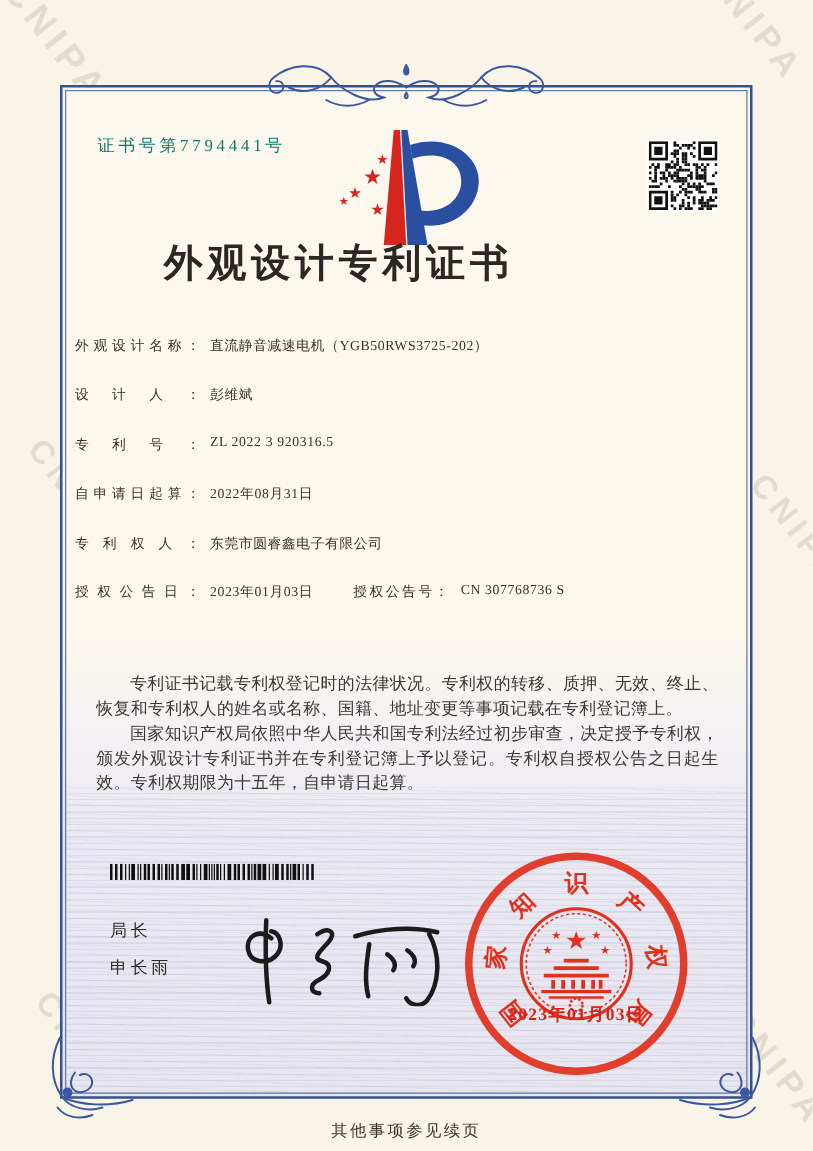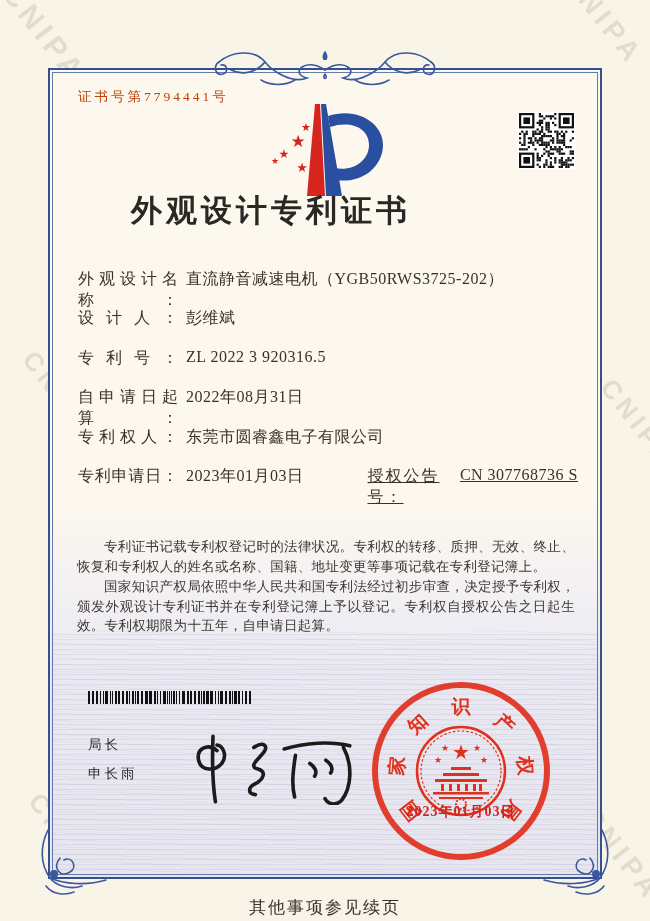--- a/index.html
+++ b/index.html
@@ -12,52 +12,52 @@
   #frame{position:absolute;left:48px;top:68px;width:554px;height:811px;
          border:2px solid #33508f;
          background:linear-gradient(180deg,#fcf8ee 0%,#fcf8ee 54%,#f3f1f3 64%,#eae9f1 74%,#e7e6ef 100%);
          box-sizing:border-box;}
   #frame-inner{position:absolute;inset:2px;border:1px solid rgba(51,80,143,0.75);}
   #guilloche{position:absolute;left:2px;right:2px;top:560px;bottom:2px;
          background:repeating-linear-gradient(0deg,rgba(130,132,185,0.14) 0 1px,transparent 1px 5px),
                     repeating-linear-gradient(2deg,rgba(130,132,185,0.08) 0 1px,transparent 1px 7px);}
   .flourish{position:absolute;pointer-events:none;}
   
-  #cert-no{position:absolute;left:78px;top:88px;font-size:13.5px;color:#c2410c;letter-spacing:3px;}
+  #cert-no{position:absolute;left:78px;top:108px;font-size:13.5px;color:#0f766e;letter-spacing:3px;}
   #logo{position:absolute;left:262px;top:100px;}
   #qr{position:absolute;left:518px;top:112px;background:#fff;padding:1px;}
   #title{position:absolute;left:0;top:190px;width:542px;text-align:center;
          font-size:31px;font-weight:700;color:#2b2724;letter-spacing:4px;}
   
-  #fields{position:absolute;left:78px;top:269px;width:500px;font-size:16px;color:#38322d;}
+  #fields{position:absolute;left:60px;top:269px;width:500px;font-size:11px;color:#38322d;}
   .frow{height:39.4px;display:flex;align-items:flex-start;}
   .flabel{display:inline-block;width:100px;text-align:justify;text-align-last:justify;flex:none;}
   .fvalue{margin-left:8px;letter-spacing:0.5px;white-space:nowrap;}
-  .grant-no{margin-left:64px;display:flex;text-decoration:underline;}
+  .grant-no{margin-left:32px;display:flex;}
   
   #paras{position:absolute;left:77px;top:537px;width:498px;font-size:13.5px;line-height:19.6px;
          color:#3c3733;text-align:justify;}
   #paras p{margin:0 0 1px 0;text-indent:2em;letter-spacing:0.3px;}
   
   #barcode{position:absolute;left:88px;top:691px;}
   
   #signer{position:absolute;left:88px;top:730px;font-size:13.5px;color:#2e2a26;letter-spacing:3px;line-height:29px;}
   #signature{position:absolute;left:183px;top:733px;}
   
   #seal{position:absolute;left:372px;top:682px;width:178px;height:178px;}
   #seal-ring{position:absolute;inset:0;border:6px solid #e0301e;border-radius:50%;opacity:0.93;}
   #seal .ring-char{position:absolute;left:50%;top:50%;font-size:19px;font-weight:700;color:#e0301e;
          font-family:"Liberation Serif","DejaVu Serif",serif;}
   #emblem{position:absolute;left:50%;top:50%;transform:translate(-50%,-50%);}
   #seal-date{position:absolute;left:372px;top:803px;width:178px;text-align:center;
          font-size:14px;color:#d2241a;letter-spacing:1px;font-weight:600;}
   
   #page-ind{position:absolute;left:0;top:848px;width:650px;text-align:center;font-size:12.5px;
          color:#3c3733;letter-spacing:1px;}
-  #cont-note{position:absolute;left:0;top:896px;width:650px;text-align:center;font-size:17px;
+  #cont-note{position:absolute;left:0;top:896px;width:650px;text-align:center;font-size:13px;
          color:#3a342f;letter-spacing:2px;}
 </style>
 </head>
 <body>
 
 <div id="page">
 
   <div id="wm-layer">
       <div class="wm" style="left: -14px; top: 16px; font-size: 30px;">CNIPA</div>
       <div class="wm" style="left: 548px; top: 2px; font-size: 28px;">CNIPA</div>
@@ -350,21 +350,21 @@
     </div>
     <div class="frow">
       <span class="flabel">自申请日起算：</span>
       <span class="fvalue">2022年08月31日</span>
     </div>
     <div class="frow">
       <span class="flabel">专利权人：</span>
       <span class="fvalue">东莞市圆睿鑫电子有限公司</span>
     </div>
     <div class="frow">
-      <span class="flabel">专利申请日：</span>
+      <span class="flabel">授权公告日：</span>
       <span class="fvalue">2023年01月03日</span>
       <span class="grant-no">
         <span style="letter-spacing:2px">授权公告号：</span>
         <span class="fvalue">CN 307768736 S</span>
       </span>
     </div>
   </div>
 
   <div id="paras">
     <p>专利证书记载专利权登记时的法律状况。专利权的转移、质押、无效、终止、恢复和专利权人的姓名或名称、国籍、地址变更等事项记载在专利登记簿上。</p>

